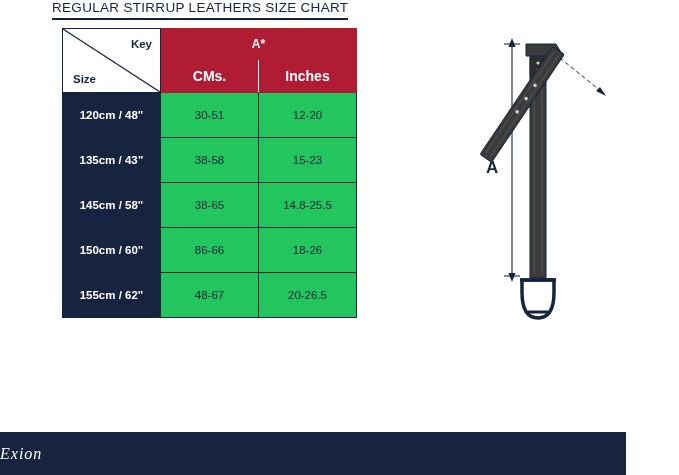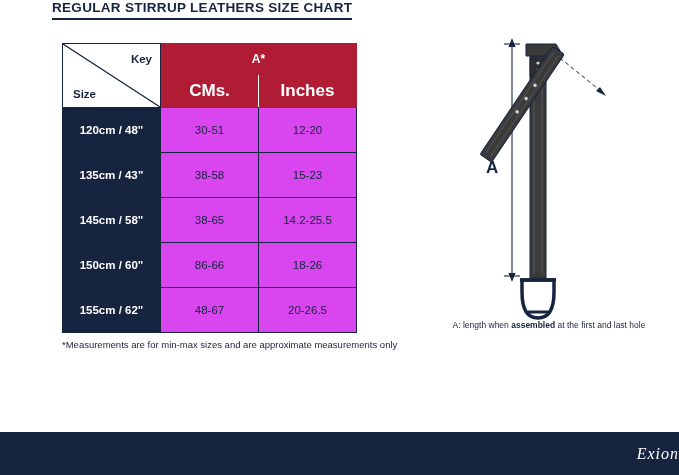--- a/index.html
+++ b/index.html
@@ -18,32 +18,32 @@
   .page {
     position: relative;
     width: 679px;
     height: 475px;
   }
   .title {
     position: absolute;
     left: 52px;
     top: 0px;
     font-size: 13.5px;
-    font-weight: bold;
+    font-weight: normal;
     letter-spacing: 0.3px;
     color: #17243f;
     border-bottom: 2px solid #17243f;
     padding-bottom: 3px;
     white-space: nowrap;
   }
   
   .chart-wrap {
     position: absolute;
     left: 62px;
-    top: 43px;
+    top: 28px;
   }
   table.size-chart {
     border-collapse: collapse;
     table-layout: fixed;
   }
   table.size-chart td, table.size-chart th {
     border: 1px solid #17243f;
     padding: 0;
     text-align: center;
     vertical-align: middle;
@@ -84,36 +84,36 @@
     background: #b01c33;
     color: #ffffff;
     font-size: 12px;
     font-weight: bold;
     height: 30px;
     border-color: #b01c33 !important;
   }
   .sub-head {
     background: #b01c33;
     color: #ffffff;
-    font-size: 17px;
+    font-size: 14px;
     font-weight: bold;
     height: 32px;
     border-color: #b01c33 !important;
   }
   .sub-head.left-sub { border-right: 1px solid #ffffff !important; }
 
   .row-size {
     background: #17243f;
     color: #ffffff;
     font-size: 11.5px;
     font-weight: bold;
     height: 44px;
   }
   .row-val {
-    background: #d946ef;
+    background: #22c55e;
     color: #17243f;
     font-size: 11.5px;
     height: 44px;
   }
   .footnote {
     position: absolute;
     left: 62px;
     top: 339px;
     font-size: 9.5px;
     color: #17243f;
@@ -142,26 +142,26 @@
     top: 158px;
     font-size: 17px;
     font-weight: bold;
     color: #17243f;
   }
   
   .footer {
     position: absolute;
     left: 0;
     bottom: 0;
-    width: 679px;
+    width: 626px;
     height: 43px;
     background: #17243f;
     display: flex;
     align-items: center;
-    justify-content: flex-end;
+    justify-content: flex-start;
   }
   .brand {
     color: #ffffff;
     font-family: "Liberation Serif", serif;
     font-size: 16px;
     font-style: italic;
     letter-spacing: 1px;
   }
 </style>
 </head>
@@ -200,37 +200,36 @@
         <td class="row-val">12-20</td>
       </tr>
       <tr>
         <td class="row-size">135cm / 43”</td>
         <td class="row-val">38-58</td>
         <td class="row-val">15-23</td>
       </tr>
       <tr>
         <td class="row-size">145cm / 58"</td>
         <td class="row-val">38-65</td>
-        <td class="row-val">14.2-25.5</td>
+        <td class="row-val">14.8-25.5</td>
       </tr>
       <tr>
         <td class="row-size">150cm / 60"</td>
         <td class="row-val">86-66</td>
         <td class="row-val">18-26</td>
       </tr>
       <tr>
         <td class="row-size">155cm / 62"</td>
         <td class="row-val">48-67</td>
         <td class="row-val">20-26.5</td>
       </tr>
     </tbody>
       </table>
   </div>
 
-  <div class="footnote">*Measurements are for min-max sizes and are approximate measurements only</div>
 
   <div class="letter-a">A</div>
 
   <div class="diagram">
     <svg viewBox="0 0 190 290" width="190" height="290">
 
       <g stroke="#17243f" stroke-width="1.1" fill="none">
         <line x1="52" y1="14" x2="52" y2="246"></line>
         <line x1="44" y1="14" x2="60" y2="14"></line>
         <line x1="44" y1="246" x2="60" y2="246"></line>
@@ -260,21 +259,18 @@
         <line x1="100" y1="28" x2="142" y2="62"></line>
       </g>
       <polygon points="146,66 136,61 140,57" fill="#17243f"></polygon>
 
       <path d="M62,250 L62,262 Q62,288 78,288 Q94,288 94,262 L94,250 Z" fill="none" stroke="#17243f" stroke-width="3.5"></path>
       <line x1="60" y1="250" x2="96" y2="250" stroke="#17243f" stroke-width="3.5"></line>
       <path d="M68,282 L88,282" stroke="#17243f" stroke-width="3"></path>
     </svg>
   </div>
 
-  <div class="diagram-caption">
-    <span>A: length when </span><b>assembled</b><span> at the first and last hole</span>
-  </div>
 
   <div class="footer">
     <span class="brand">Exion</span>
   </div>
 
 </div>
 
 </body></html>

